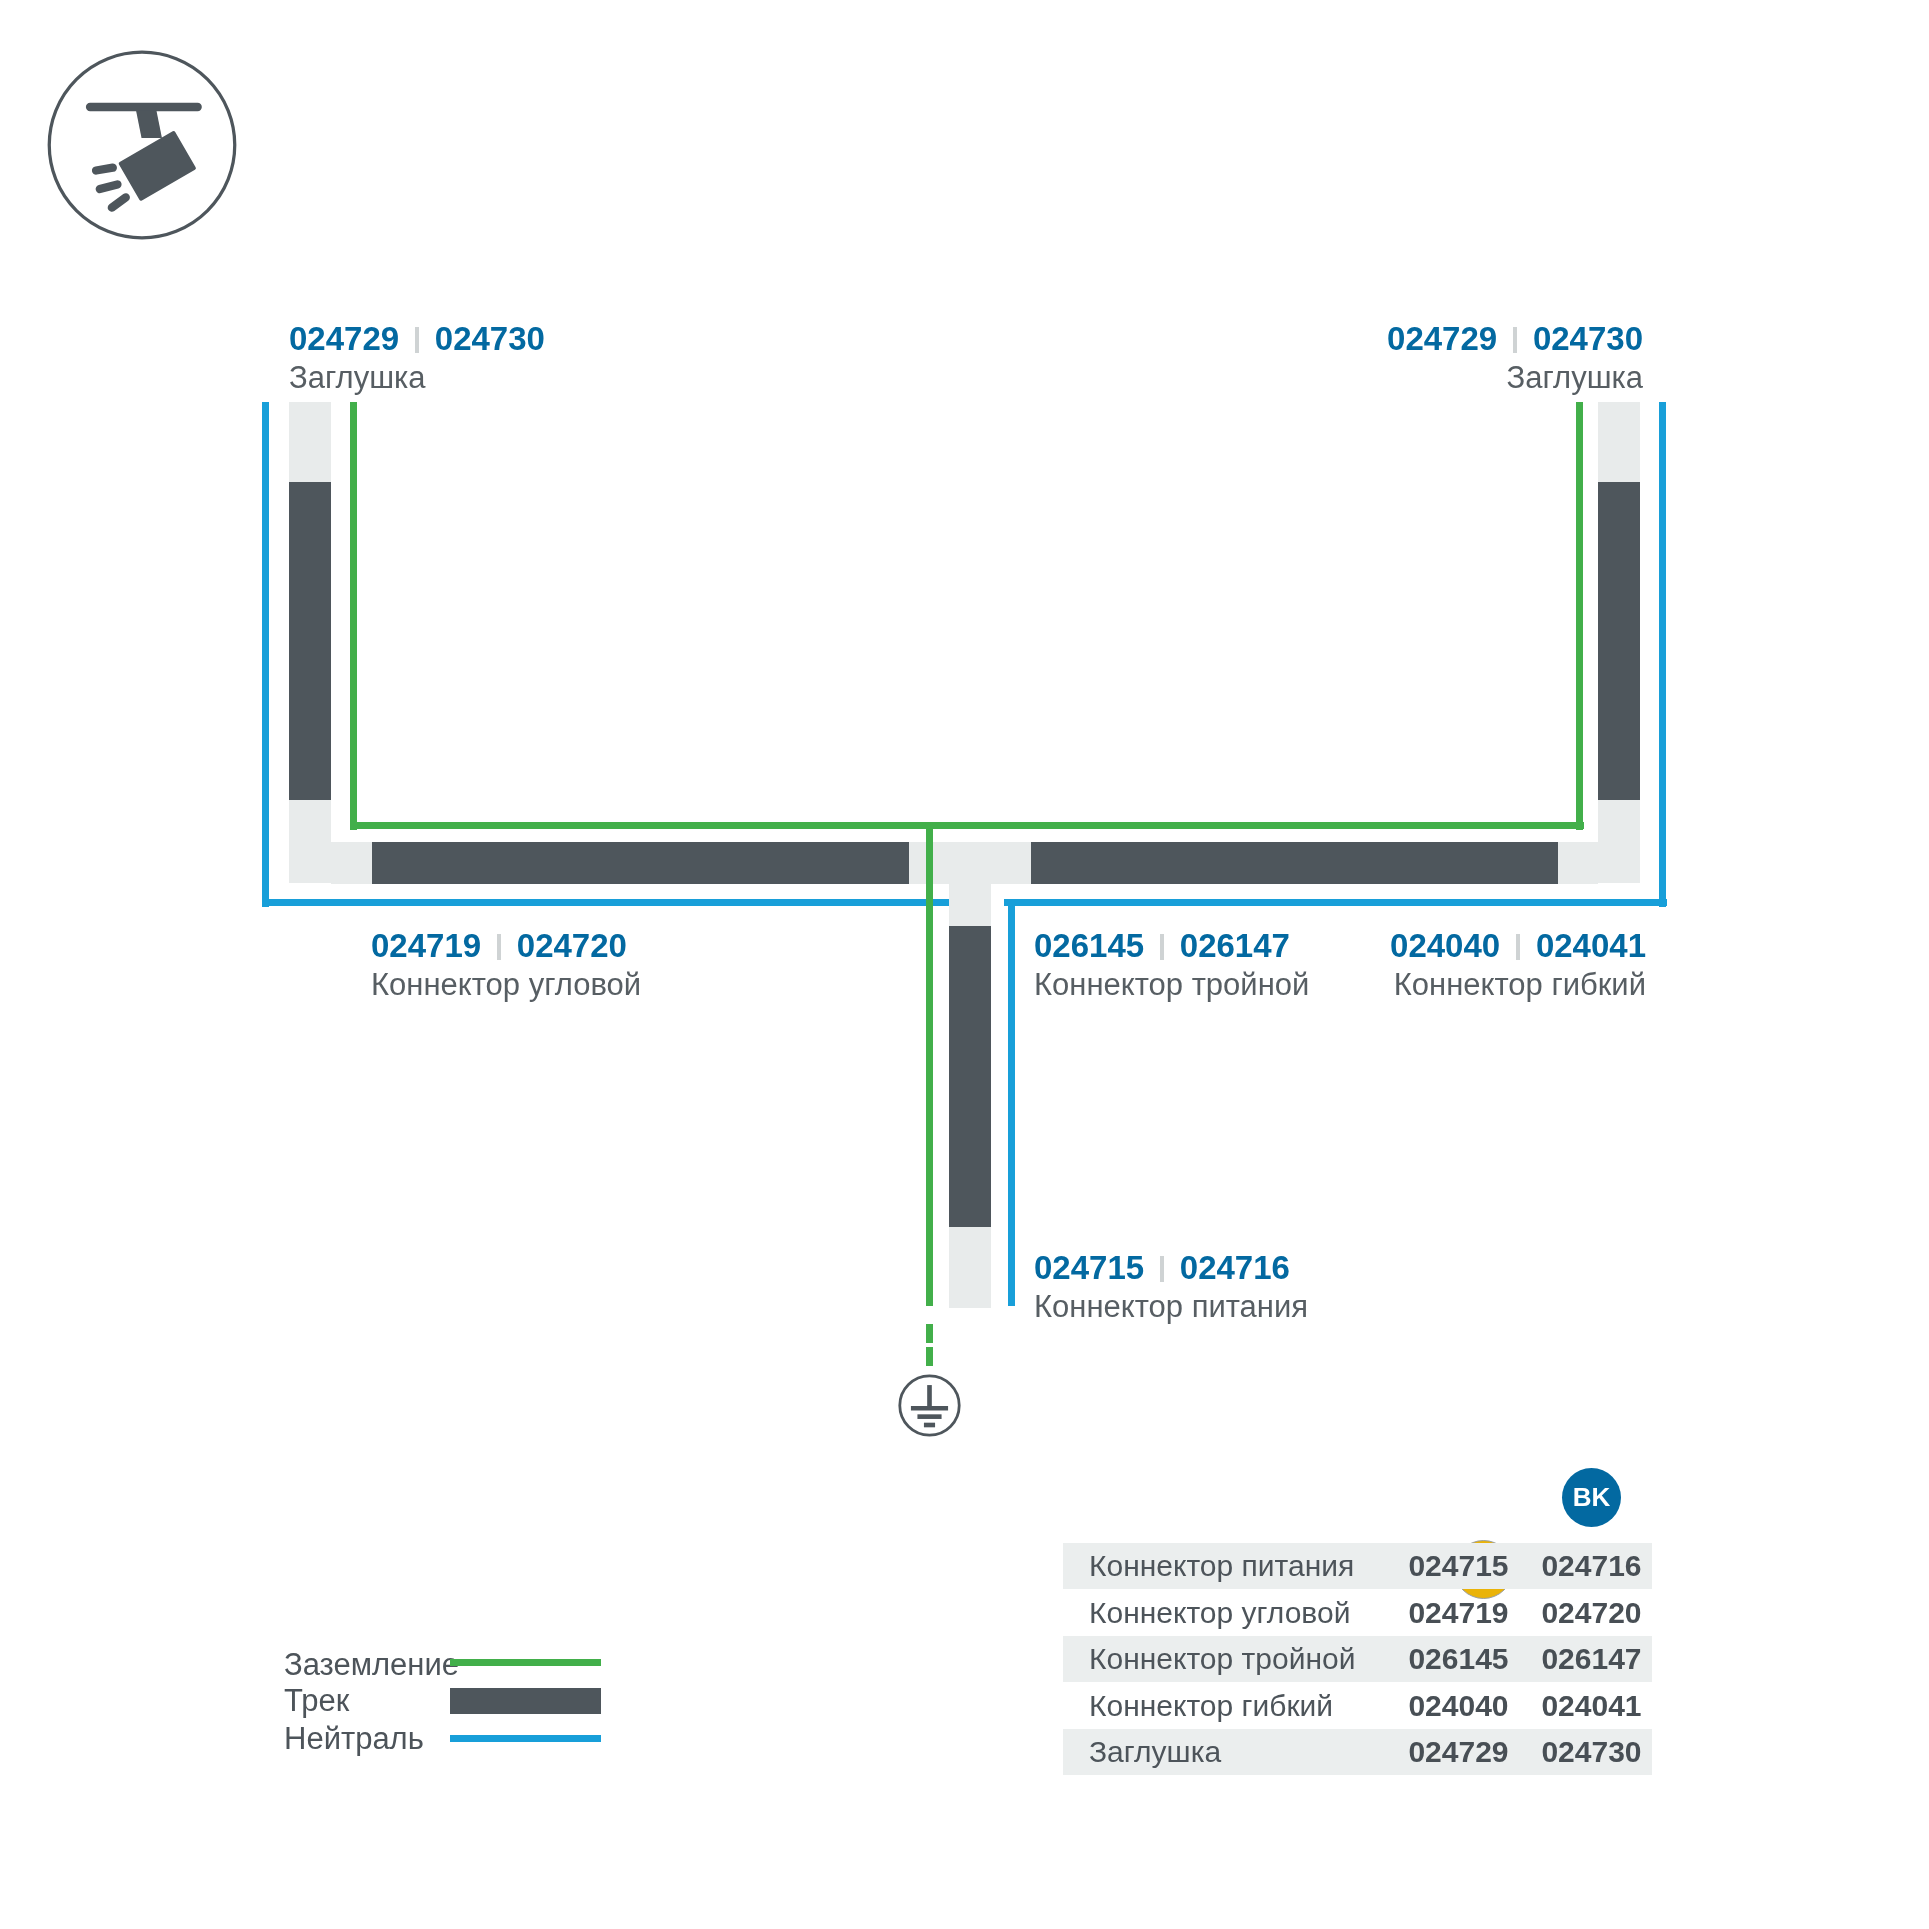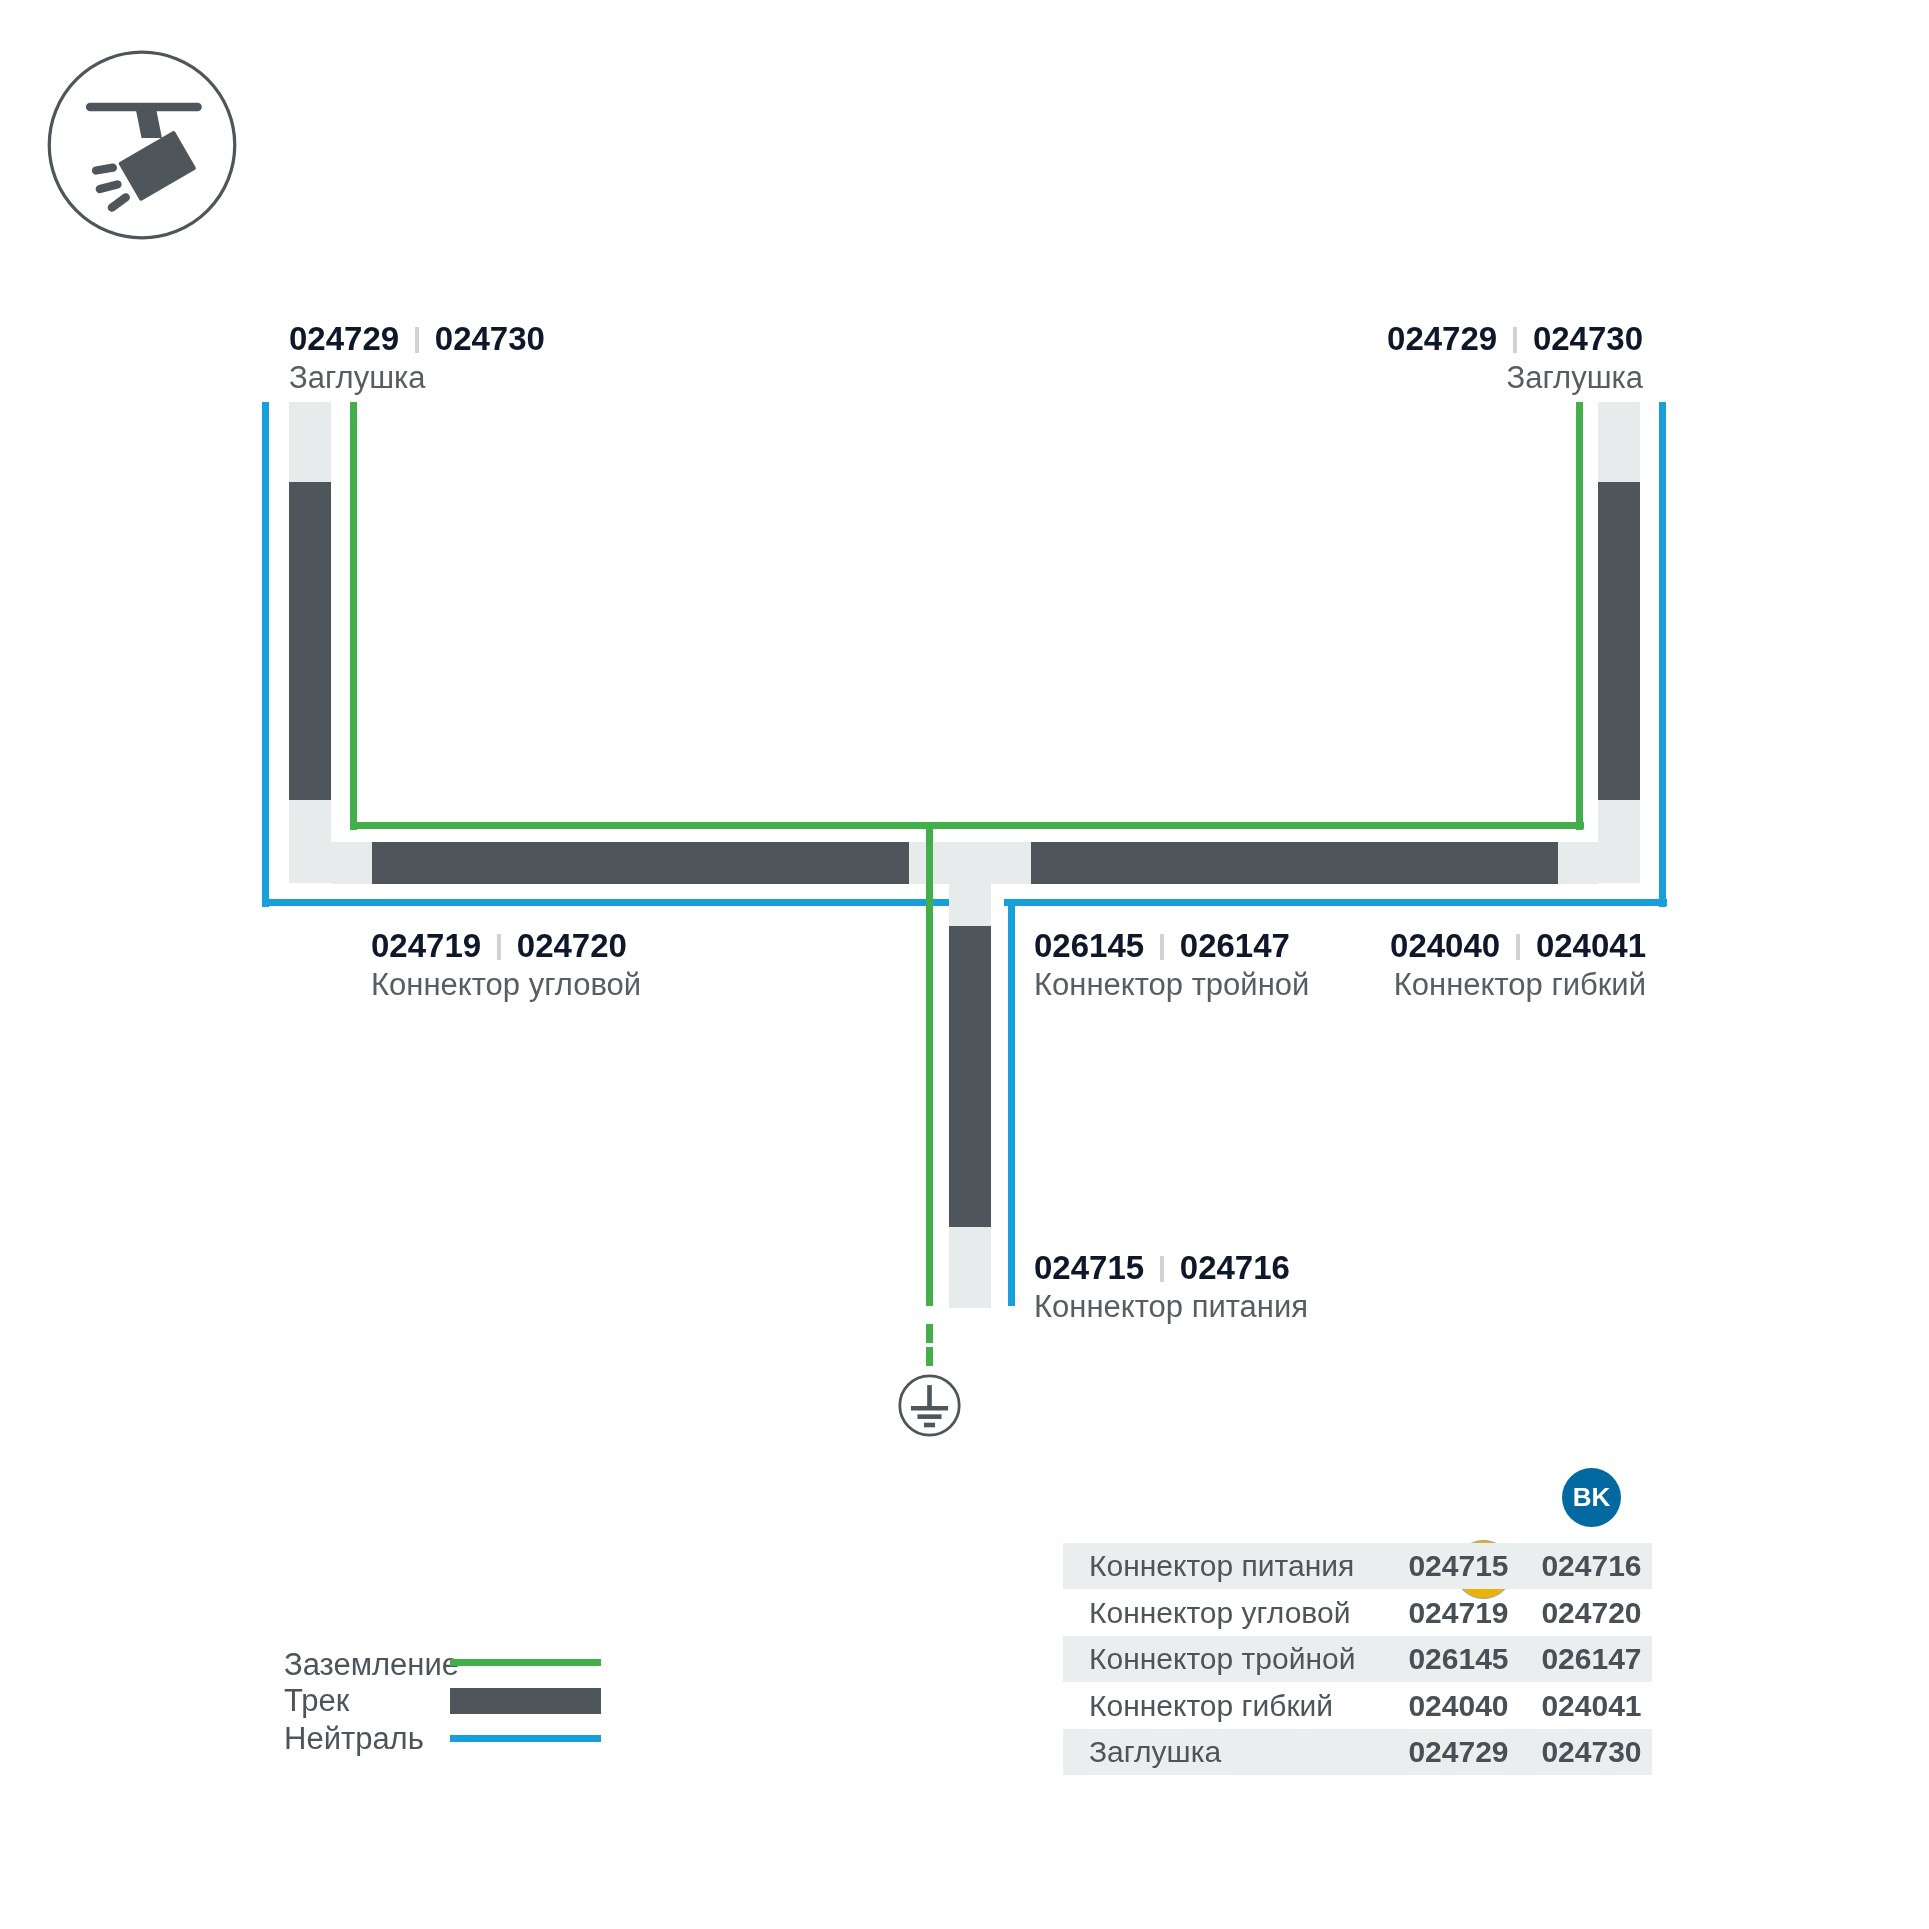--- a/index.html
+++ b/index.html
@@ -8,21 +8,21 @@
   .abs{position:absolute;}
   
   .line-green{background:#42af4a;}
   .line-blue{background:#189fd9;}
   .track{background:#4e565c;}
   .conn{background:#e8ebeb;}
   
   .page-title{left:294px;top:122px;font-size:58px;font-weight:bold;color:#4d545a;letter-spacing:0.9px;}
   
   .callout{white-space:nowrap;}
-  .callout .codes{font-size:33px;font-weight:bold;color:#0f172a;line-height:35px;}
+  .callout .codes{font-size:33px;font-weight:bold;color:#0369a1;line-height:35px;}
   .callout .cap{font-size:31px;color:#575e63;line-height:33px;margin-top:4.6px;}
   .callout.right{text-align:right;}
   .vsep{display:inline-block;width:3.7px;height:26px;background:#cfd3d4;margin:0 16px;vertical-align:-2.8px;}
   
   .legend-label{font-size:31px;color:#4d545a;line-height:33px;}
   
   .trow{position:absolute;left:1063px;width:589px;height:46px;line-height:46px;}
   .trow.alt{background:#ebeeee;}
   .trow .tlabel{position:absolute;left:26px;font-size:30px;color:#4d545a;white-space:nowrap;}
   .trow .twh{position:absolute;left:326px;width:139px;text-align:center;font-size:30px;font-weight:bold;color:#484f55;}

